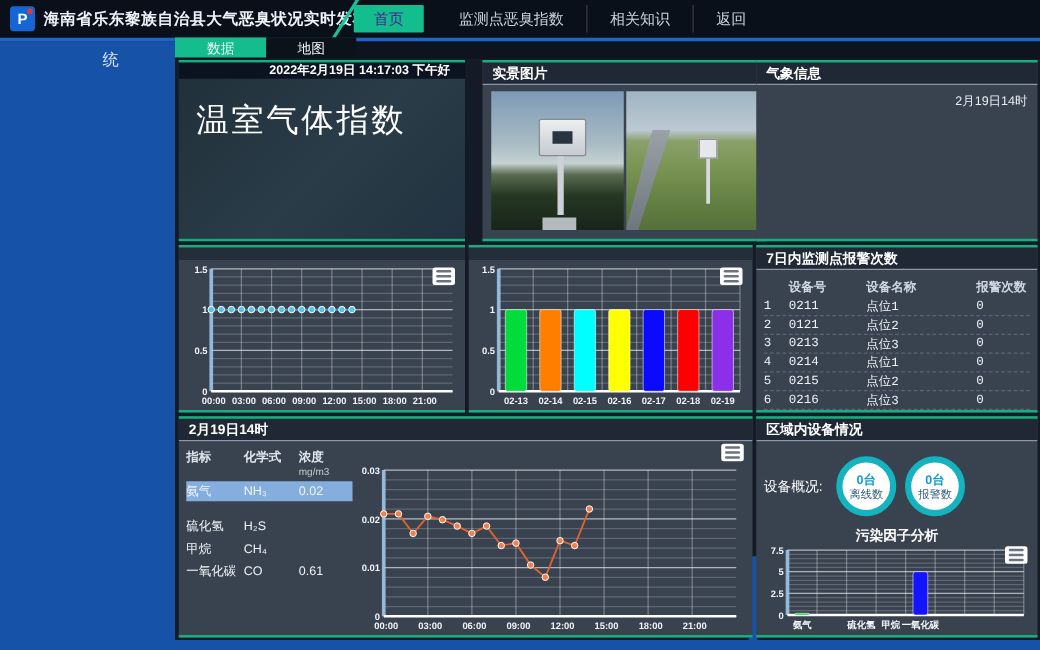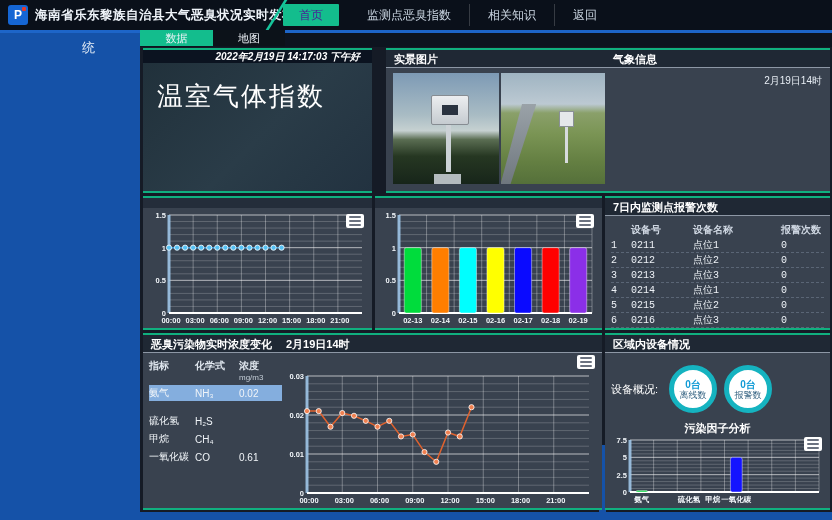--- a/index.html
+++ b/index.html
@@ -38,21 +38,21 @@
   .panel-h.blank { height:10px; border-bottom:none; background:#242d3a; }
   #p-greenhouse { left:143px; top:48px; width:229px; height:145px; background:linear-gradient(135deg,#20303a 0%,#2a3c48 55%,#223240 100%); }
   #p-photos     { left:386px; top:48px; width:227px; height:145px; }
   #p-weather    { left:605px; top:48px; width:225px; height:145px; }
   #p-line       { left:143px; top:196px; width:229px; height:134px; }
   #p-bars       { left:375px; top:196px; width:227px; height:134px; }
   #p-alarms     { left:605px; top:196px; width:225px; height:134px; }
   #p-odor       { left:143px; top:333px; width:459px; height:177px; }
   #p-devices    { left:605px; top:333px; width:225px; height:177px; }
   
-  .date-strip { height:13px; line-height:13px; background:#0b1320; font-size:10px; font-weight:bold; color:#fff; text-align:right; padding-right:12px;font-style:italic; }
+  .date-strip { height:13px; line-height:13px; background:#0b1320; font-size:10px; font-weight:bold; color:#fff; text-align:right; padding-right:12px; }
   .gh-title { margin:16px 0 0 14px; font-size:26px; color:#fff; letter-spacing:2px; }
   
   .photo-row { position:absolute; left:7px; right:7px; top:23px; bottom:7px; display:flex; gap:2px; }
   .photo { flex:1; position:relative; overflow:hidden; }
   .photo1 { background:linear-gradient(180deg,#7d9ab5 0%,#a9bcc4 38%,#c6d1d1 52%,#5a6d52 60%,#263722 75%,#17251a 100%); }
   .photo2 { background:linear-gradient(180deg,#9fb4c2 0%,#bcc9d2 28%,#8aa06a 36%,#7a9454 55%,#647f42 80%,#55703a 100%); }
   .dev-box { position:absolute; left:36%; top:20%; width:36%; height:27%; background:linear-gradient(#eceef0,#c5cbd0); border:1px solid #868c92; border-radius:2px; }
   .dev-box i { position:absolute; left:28%; top:30%; width:44%; height:38%; background:#2a3340; }
   .dev-pole { position:absolute; left:50%; top:47%; width:5%; height:42%; background:#ccd2d6; }
   .dev-base { position:absolute; left:39%; bottom:0; width:25%; height:9%; background:#b4bbbf; }
@@ -291,21 +291,21 @@
           <span>报警次数</span>
         </div>
         <div class="a-row">
           <span>1</span>
           <span>0211</span>
           <span>点位1</span>
           <span>0</span>
         </div>
         <div class="a-row">
           <span>2</span>
-          <span>0212</span>
+          <span>0121</span>
           <span>点位2</span>
           <span>0</span>
         </div>
         <div class="a-row">
           <span>3</span>
           <span>0213</span>
           <span>点位3</span>
           <span>0</span>
         </div>
         <div class="a-row">
@@ -324,21 +324,20 @@
           <span>6</span>
           <span>0216</span>
           <span>点位3</span>
           <span>0</span>
         </div>
       </div>
   </section>
 
   <section class="panel" id="p-odor">
     <div class="panel-h">
-      <span>恶臭污染物实时浓度变化</span>
       <span>2月19日14时</span>
     </div>
     <div class="odor-table">
         <div class="o-head">
           <span>指标</span>
           <span>化学式</span>
           <span>浓度</span>
         </div>
         <div class="o-unit">
           <span></span>

